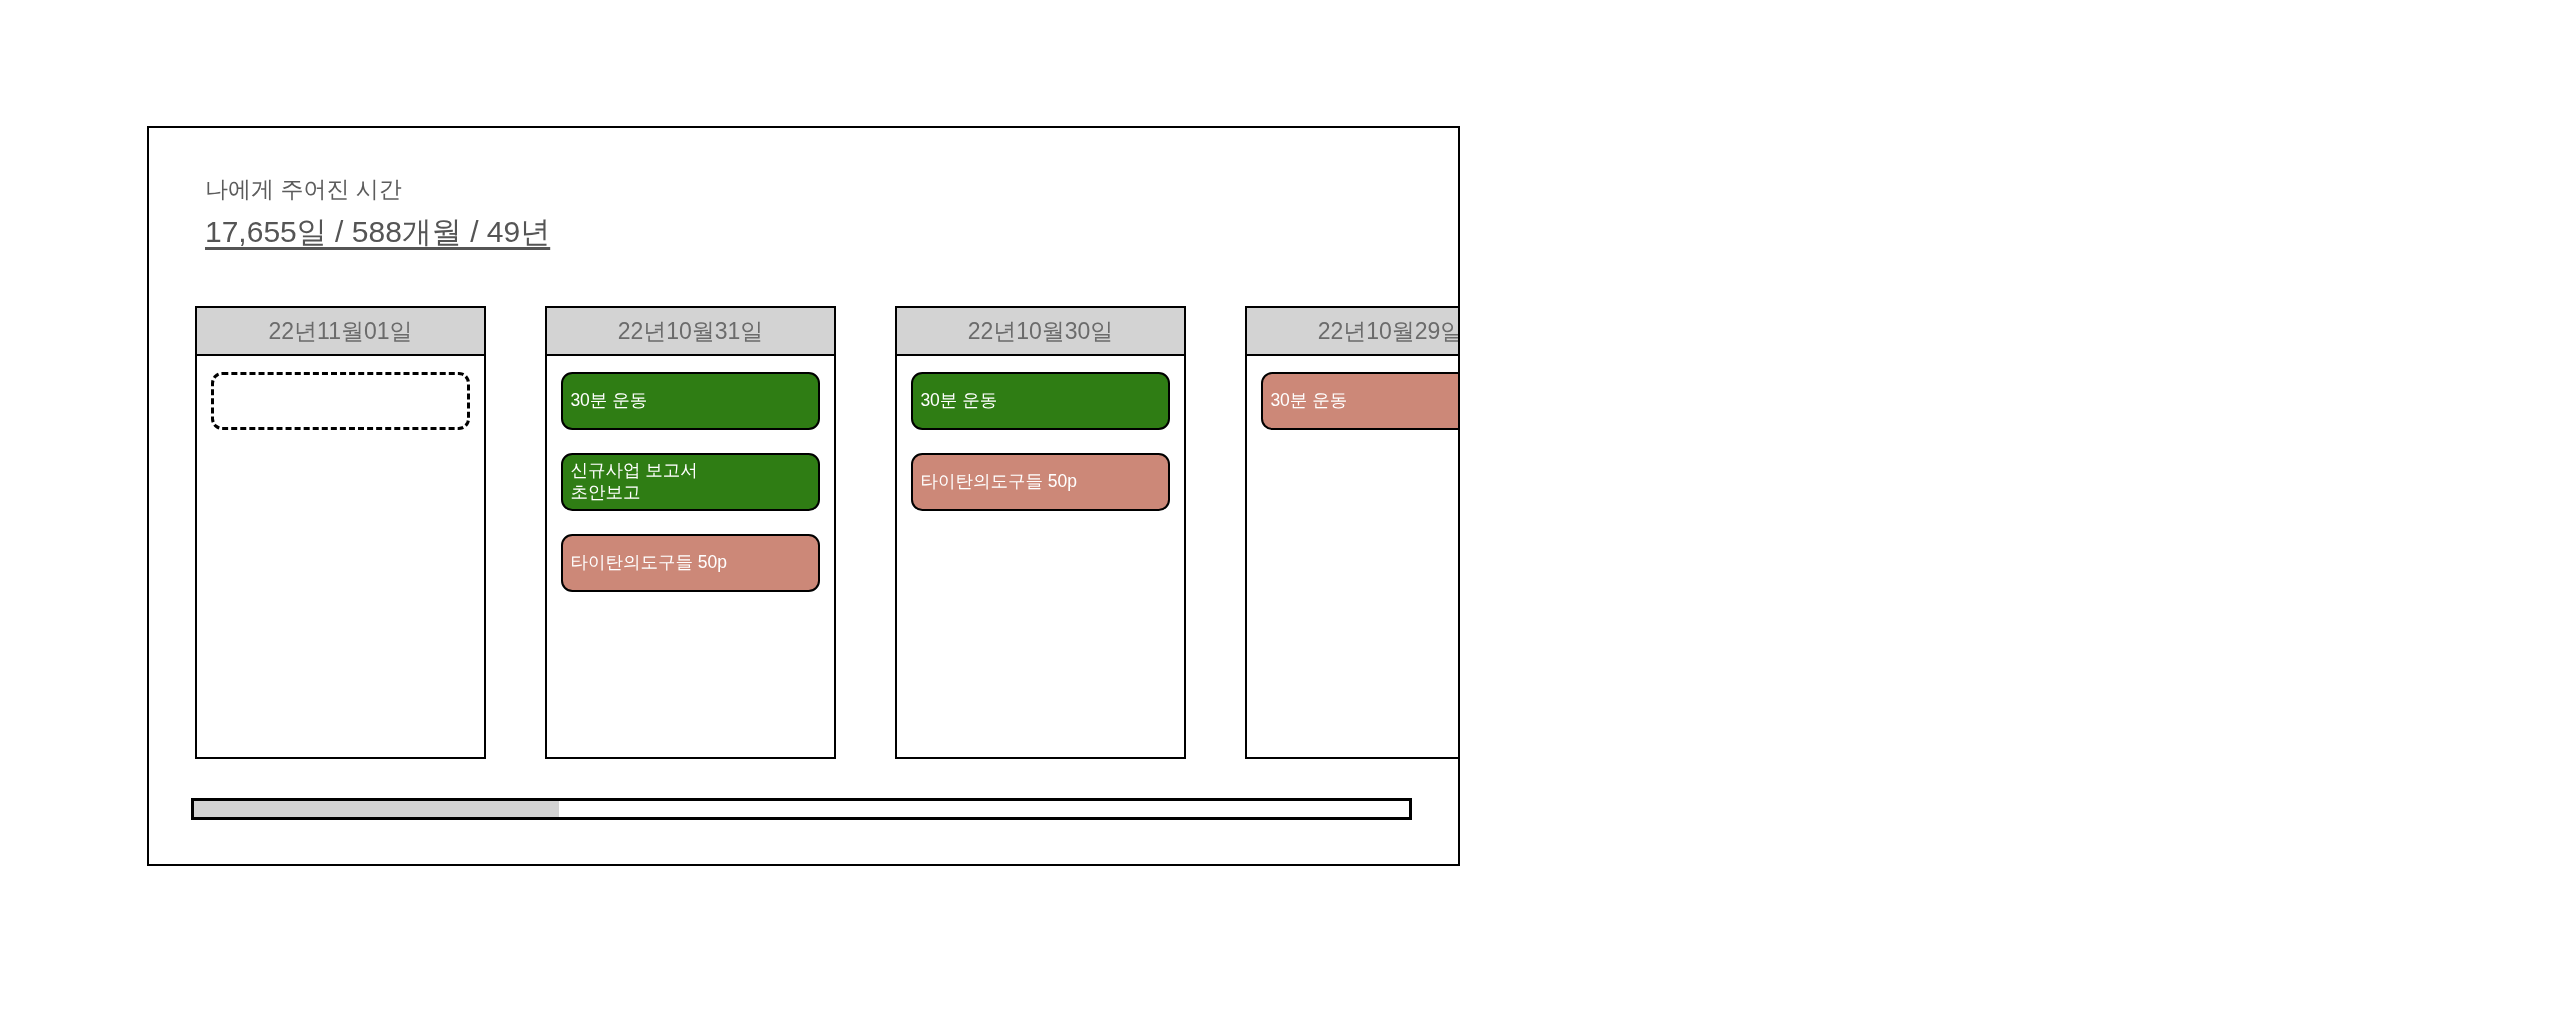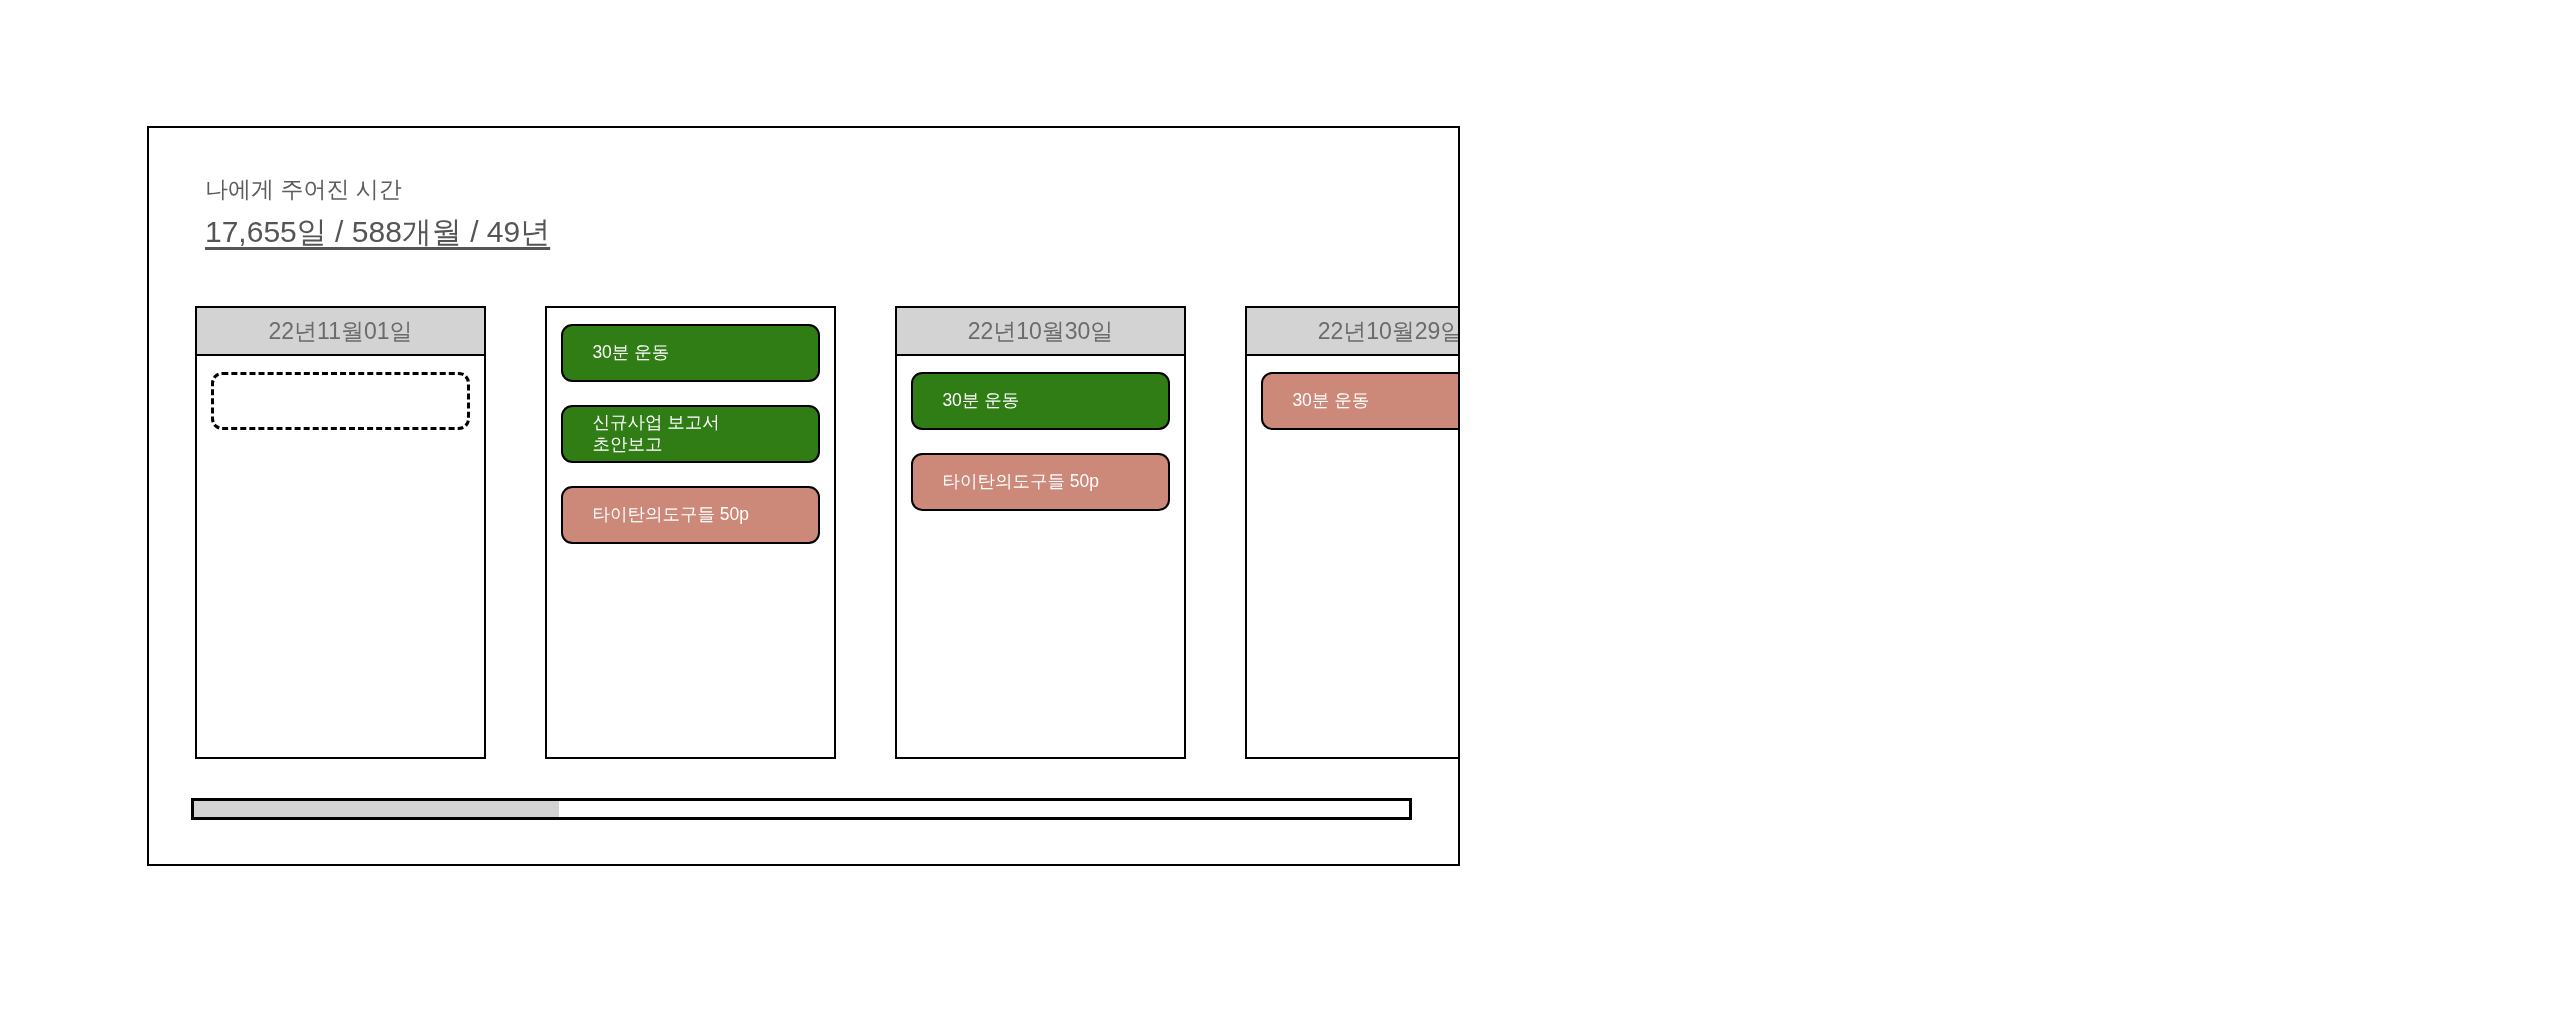--- a/index.html
+++ b/index.html
@@ -99,21 +99,21 @@
 
   
   .habit-card {
     height: 58px;
     min-height: 58px;
     border: 2.6px solid #000000;
     border-radius: 11.3px;
     box-sizing: border-box;
     display: flex;
     align-items: center;
-    padding: 0 29px;
+    padding: 0 7px;
     color: #ffffff;
     font-size: 17.5px;
     line-height: 1.25;
     white-space: pre-line;
   }
   .habit-card.done   { background: #2f7d14; }
   .habit-card.missed { background: #cc8878; }
 
   
   .habit-placeholder {
@@ -153,20 +153,21 @@
   </div>
 
   <div id="day-columns">
       <div class="day-column">
         <div class="day-column-header">22년11월01일</div>
         <div class="day-column-body">
           <div class="habit-placeholder"></div>
         </div>
       </div>
       <div class="day-column">
+        <div class="day-column-header">22년10월31일</div>
         <div class="day-column-body">
           <div class="habit-card done">30분 운동</div>
           <div class="habit-card done">신규사업 보고서
 초안보고</div>
           <div class="habit-card missed">타이탄의도구들 50p</div>
         </div>
       </div>
       <div class="day-column">
         <div class="day-column-header">22년10월30일</div>
         <div class="day-column-body">

